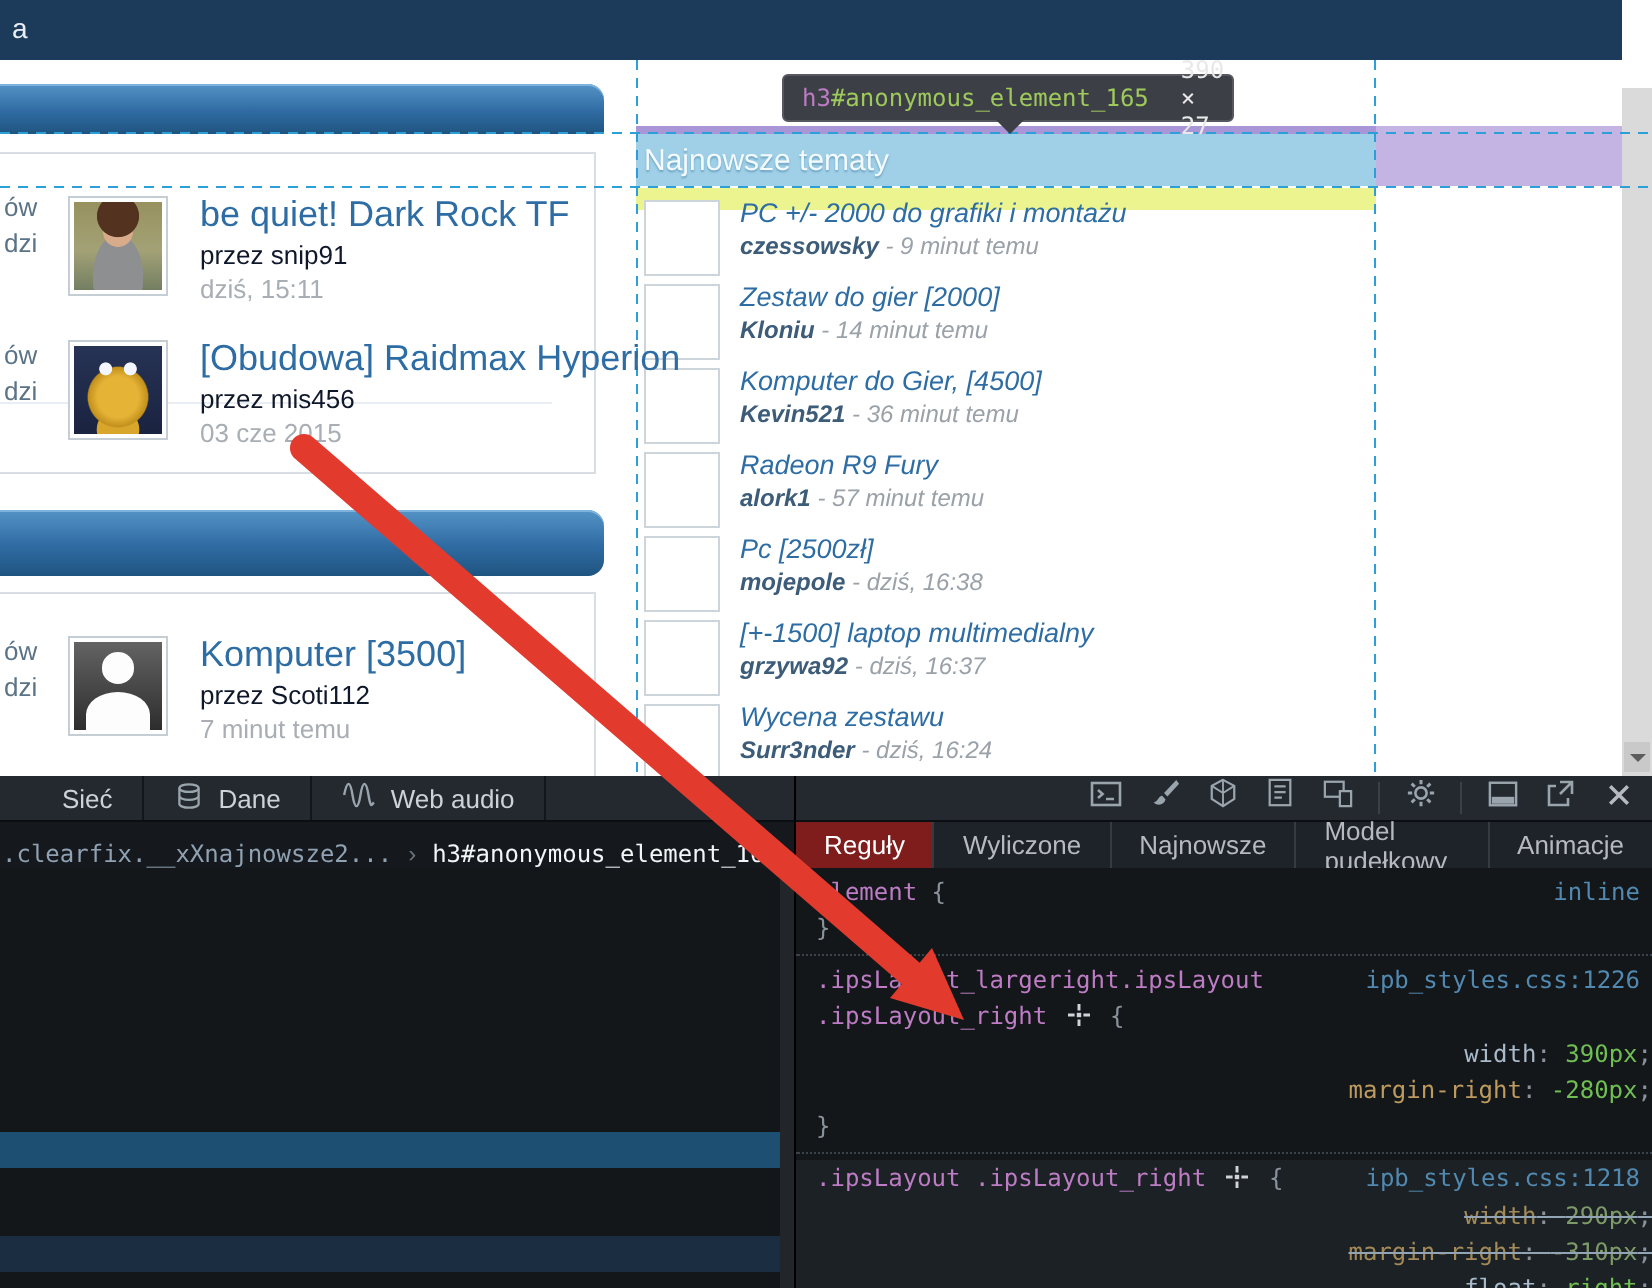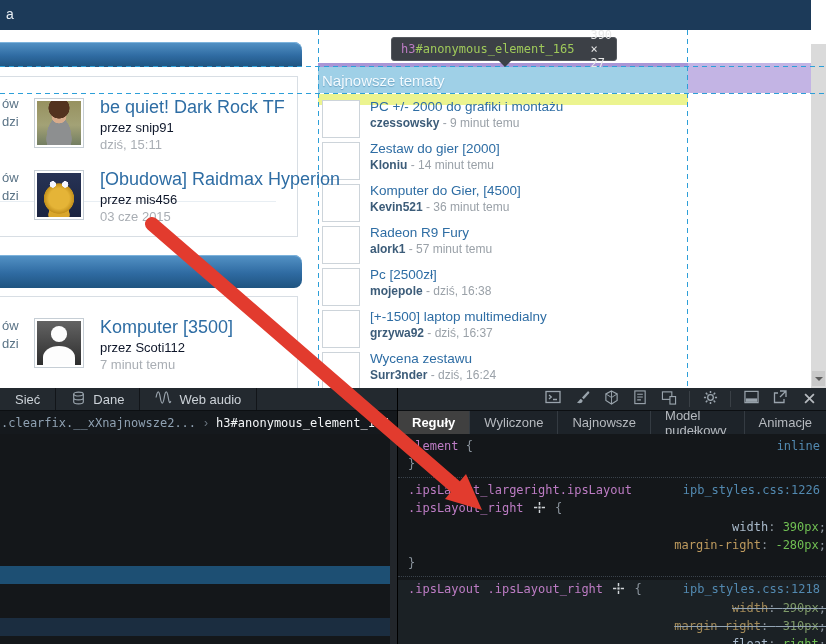--- a/index.html
+++ b/index.html
@@ -50,21 +50,21 @@
 
   
   .h3-band{left:318px;top:37px;width:370px;height:26px;background:#9fd0e7;display:flex;align-items:center;}
   .h3-text{padding-left:4px;font-size:15px;color:#f4fbff;text-shadow:0 1px 1px rgba(70,125,165,.55);}
   .pad-top{left:318px;top:33px;width:494px;height:4px;background:#a996d6;}
   .pad-right{left:688px;top:33px;width:124px;height:30px;background:#c3b4e4;}
   .margin-band{left:318px;top:64px;width:370px;height:11px;background:#ecf48f;}
   .topic-list{left:318px;top:69px;width:372px;height:295px;display:flex;flex-direction:column;}
   .topic{height:42px;display:flex;align-items:flex-start;padding-left:4px;box-sizing:border-box;}
   .topic .av-frame{width:34px;height:34px;padding:1px;border-color:#cdd4da;flex:none;margin-top:1px;}
-  .topic-text{margin-left:10px;min-width:0;}
+  .topic-text{margin-left:10px;min-width:0;font-style:italic;}
   .topic-title{font-size:13.5px;color:#2e6da4;cursor:pointer;white-space:nowrap;}
   .topic-meta{font-size:12px;color:#9aa1a8;margin-top:2px;}
   .topic-meta .author{color:#3c5c79;font-weight:bold;cursor:pointer;}
 
   
   .scroll-strip{left:811px;top:14px;width:15px;height:344px;background:#dadada;}
   .scroll-btn{left:812px;top:341px;width:13px;height:15px;background:#c9c9c9;display:flex;align-items:center;justify-content:center;}
   .scroll-btn::before{content:'';border:4px solid transparent;border-top-color:#5c5c5c;margin-top:4px;}
 
   
@@ -77,37 +77,37 @@
            font-family:"DejaVu Sans Mono",monospace;font-size:12px;z-index:8;}
   .tooltip::after{content:'';position:absolute;left:106px;top:22px;border:7px solid transparent;border-top-color:#3c4046;}
   .tt-tag{color:#bd7cc4;}
   .tt-id{color:#9fc95a;}
   .tt-div{width:1px;height:14px;background:#5d6167;margin:0 8px;}
   .tt-dim{color:#e8e8e8;}
 
   
   .devtools{left:0;top:388px;width:826px;height:256px;background:#14171a;color:#b6babf;}
   .dt-toolbar{left:0;top:0;width:826px;height:22px;background:#23292f;border-bottom:1px solid #0c0f12;display:flex;}
-  .dt-tabs{display:flex;width:397px;}
+  .dt-tabs{display:flex;width:397px;padding-left:16px;}
   .dt-tab{display:flex;align-items:center;gap:7px;padding:0 15px;font-size:13px;color:#ccd2d8;cursor:pointer;
           border-right:1px solid #121519;}
   .dt-icons{flex:1;display:flex;align-items:center;justify-content:flex-end;gap:7px;padding-right:6px;}
   .dt-icon{width:22px;height:18px;display:flex;align-items:center;justify-content:center;cursor:pointer;}
   .dt-isep{width:1px;height:16px;background:#3a4046;margin:0 2px;}
 
-  .crumbbar{left:0;top:23px;width:397px;height:23px;background:#15191d;display:flex;align-items:center;
+  .crumbbar{left:0;top:23px;width:397px;height:23px;background:#15191d;display:flex;align-items:flex-end;
             font-family:"DejaVu Sans Mono",monospace;font-size:12px;white-space:nowrap;overflow:hidden;}
   .crumb-parent{color:#8fa1b2;margin-left:1px;cursor:pointer;}
   .crumb-sep{color:#6b7580;margin:0 8px;font-family:"Liberation Sans",sans-serif;}
   .crumb-current{color:#f3f5f7;cursor:pointer;}
 
   .side-tabs{left:397px;top:23px;width:429px;height:23px;background:#1d2329;display:flex;border-left:1px solid #000;}
   .side-tab{display:flex;align-items:center;padding:0 14px;font-size:13px;color:#b6babf;cursor:pointer;
             border-right:1px solid #343b42;}
-  .side-tab.active{background:#404040;color:#fff;font-weight:bold;}
+  .side-tab.active{background:#7f1d1d;color:#fff;}
 
   .markup-panel{left:0;top:46px;width:397px;height:210px;background:#14171a;}
   .mk-sel{left:0;top:132px;width:390px;height:18px;background:#1d4f73;}
   .mk-hov{left:0;top:184px;width:390px;height:18px;background:#1b2d40;}
   .mk-scroll{left:390px;top:0;width:7px;height:210px;background:#22262b;}
   .dt-vdiv{left:397px;top:0;width:1px;height:256px;background:#000;}
 
   .rules-panel{left:398px;top:46px;width:428px;height:210px;background:#14171a;overflow:hidden;
                font-family:"DejaVu Sans Mono",monospace;font-size:12px;line-height:18px;padding-top:3px;box-sizing:border-box;}
   .code-line{position:relative;padding-left:10px;white-space:pre;color:#b6babf;}

